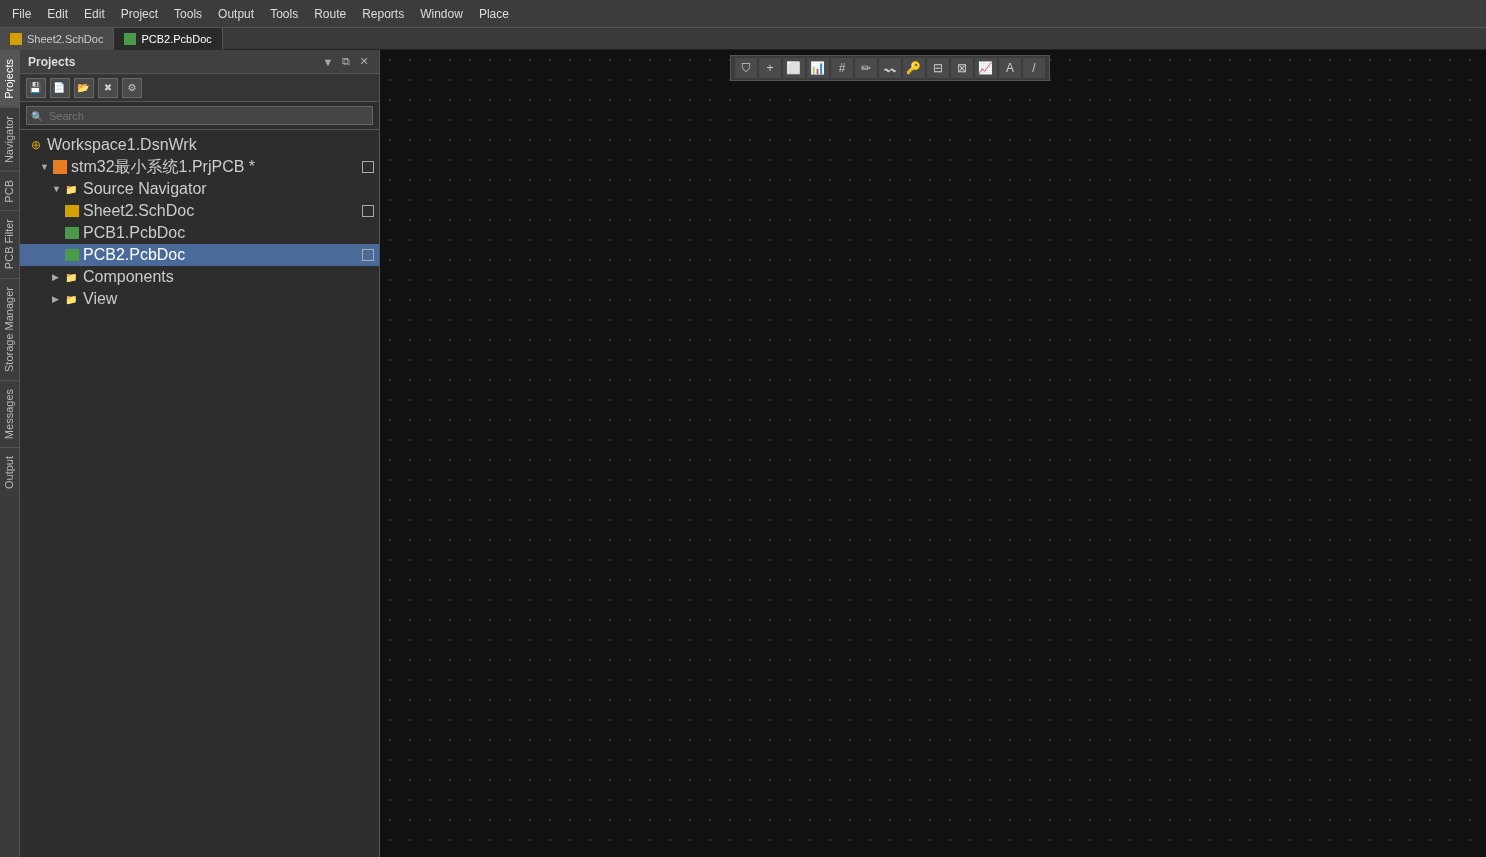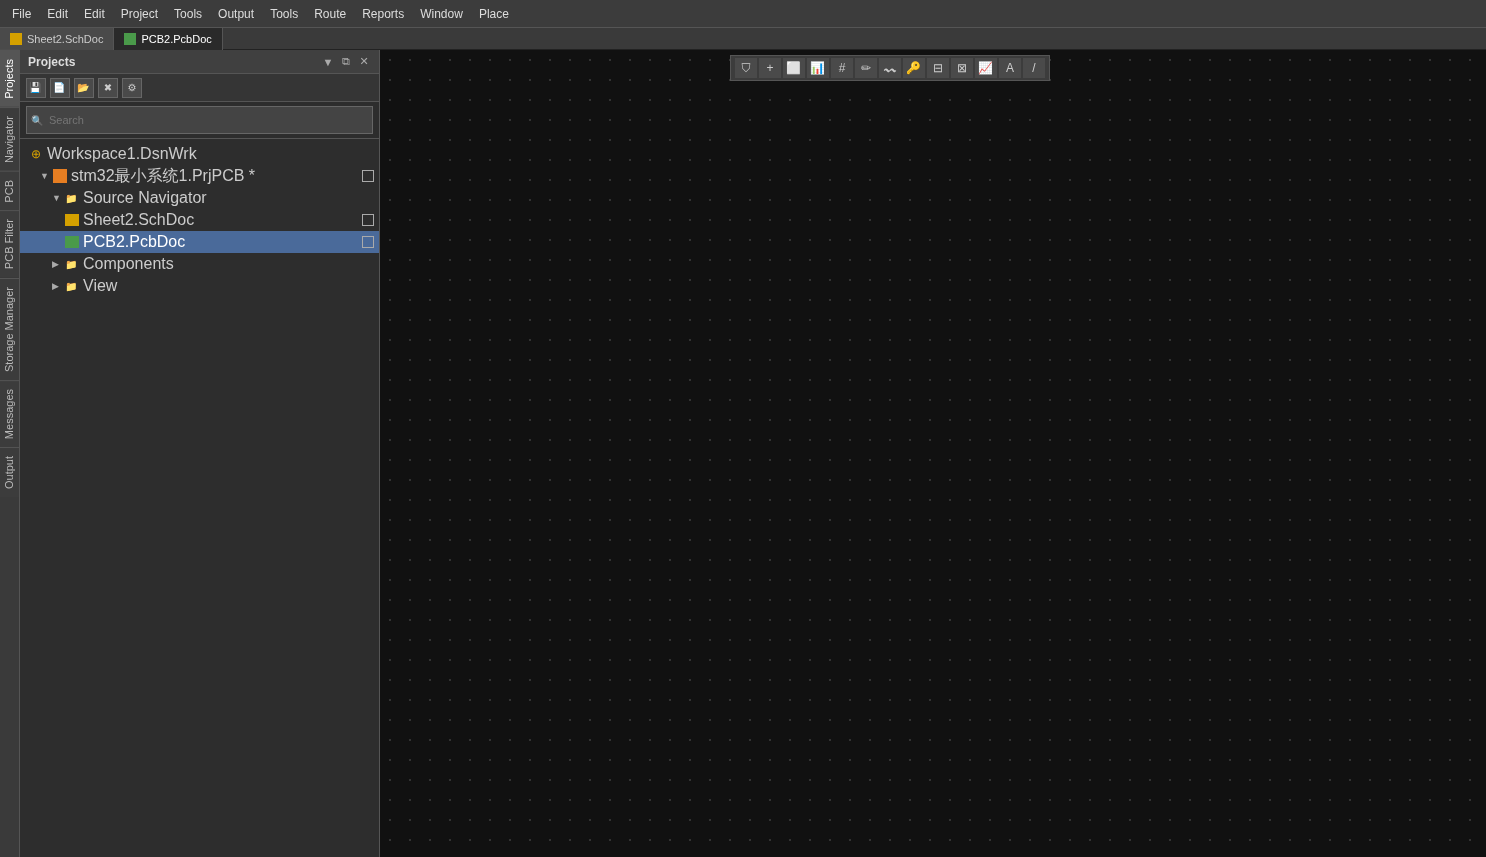--- a/index.html
+++ b/index.html
@@ -151,21 +151,21 @@
       font-size: 10px;
       color: #ccc;
     }
 
     #search-row {
       padding: 4px 6px;
       border-bottom: 1px solid #555;
     }
     #search-box {
       width: 100%;
-      height: 28px;
+      height: 19px;
       background: #444;
       border: 1px solid #666;
       color: #ccc;
       padding: 0 6px 0 22px;
       font-size: 11px;
       position: relative;
     }
     .search-wrap {
       position: relative;
     }
@@ -387,20 +387,26 @@
       <div class="tree-item tree-indent-4">
         <span class="tree-icon">
             <span class="icon-sch"></span>
           </span>
         <span class="tree-label">Sheet2.SchDoc</span>
         <span class="file-dirty">
             <span class="dirty-icon"></span>
           </span>
       </div>
 
+      <div class="tree-item tree-indent-4">
+        <span class="tree-icon">
+            <span class="icon-pcb"></span>
+          </span>
+        <span class="tree-label">PCB1.PcbDoc</span>
+      </div>
 
       <div class="tree-item tree-indent-4 selected">
         <span class="tree-icon">
             <span class="icon-pcb"></span>
           </span>
         <span class="tree-label">PCB2.PcbDoc</span>
         <span class="file-dirty">
             <span class="dirty-icon"></span>
           </span>
       </div>

